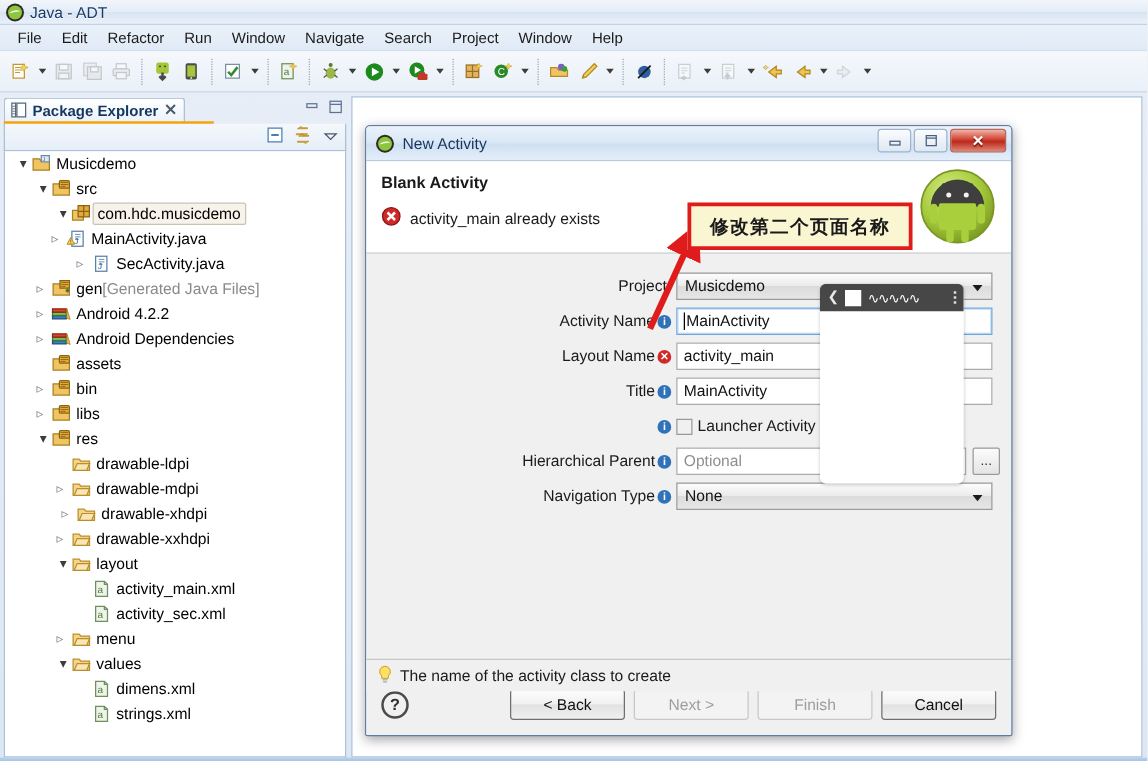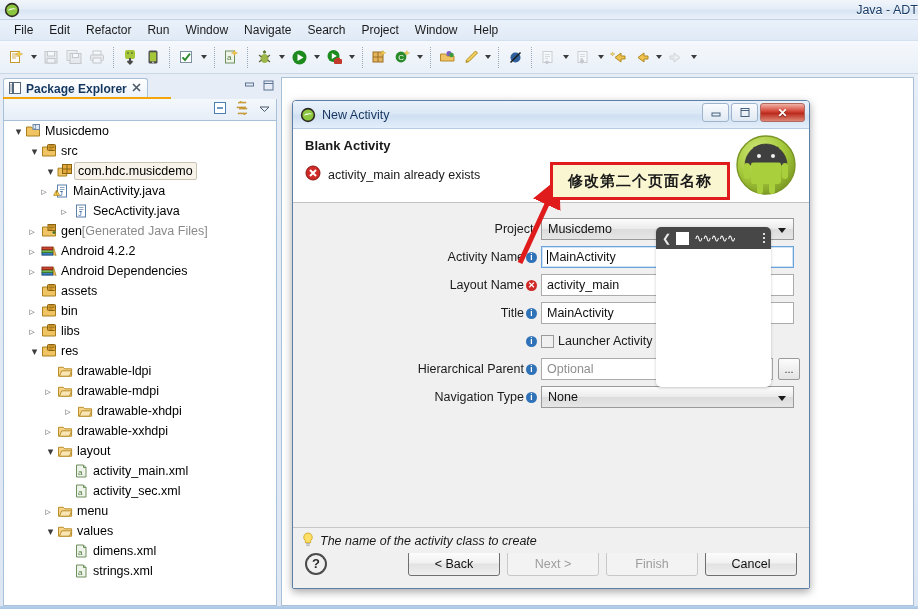--- a/index.html
+++ b/index.html
@@ -19,21 +19,20 @@
     overflow: hidden;
   }
 
   
   .titlebar {
     height: 20px;
     display: flex; align-items: center;
     padding-left: 4px;
     background: linear-gradient(to bottom, #f2f6fb 0%, #e3ecf7 48%, #d8e4f2 52%, #e9f1fa 100%);
     border-bottom: 1px solid #c2d2e4;
-    justify-content: space-between;
   }
   .titlebar .tb-icon { width: 16px; height: 16px; margin-right: 4px; flex: 0 0 auto; }
   .titlebar .tb-text {
     font-size: 12.5px; color: #173b66; font-weight: normal;
     text-shadow: 0 1px 0 #fff;
   }
 
   
   .menubar {
     height: 21px;
@@ -317,21 +316,20 @@
   .pb-dots i { width: 2px; height: 2px; background: #ddd; display: block; }
 
   .hintbar {
     position: absolute; left: 0; right: 0; top: 324px;
     height: 26px;
     border-top: 1px solid #c7c7c7;
     display: flex; align-items: center;
     padding-left: 8px; gap: 5px;
     font-size: 12.5px; color: #1a1a1a;
     background: #f0f0f0;
-    font-style: italic;
   }
   .dlg-footer {
     flex: 0 0 50px;
     border-top: 1px solid #c7c7c7;
     background: #f0f0f0;
     display: flex; align-items: center;
     padding: 0 12px;
     gap: 7px;
   }
   .help-btn {
@@ -753,21 +751,21 @@
           <span class="tr-label">drawable-ldpi</span>
         </div>
         <div class="tree-row" style="padding-left:40px">
           <span class="twisty tw-closed"></span>
           <span class="tr-icon"><svg width="16" height="16" viewBox="0 0 16 16">
               <path d="M1.5 13.2V4.3h4.8l1.3 1.5h7V13.2z" fill="#f7d488" stroke="#b98f2c"></path>
               <path d="M2.4 13.2l2.3-5.4h10l-2.3 5.4z" fill="#fae6b5" stroke="#b98f2c"></path>
             </svg></span>
           <span class="tr-label">drawable-mdpi</span>
         </div>
-        <div class="tree-row" style="padding-left:60px">
+        <div class="tree-row" style="padding-left:44px">
           <span class="twisty tw-closed"></span>
           <span class="tr-icon"><svg width="16" height="16" viewBox="0 0 16 16">
               <path d="M1.5 13.2V4.3h4.8l1.3 1.5h7V13.2z" fill="#f7d488" stroke="#b98f2c"></path>
               <path d="M2.4 13.2l2.3-5.4h10l-2.3 5.4z" fill="#fae6b5" stroke="#b98f2c"></path>
             </svg></span>
           <span class="tr-label">drawable-xhdpi</span>
         </div>
         <div class="tree-row" style="padding-left:40px">
           <span class="twisty tw-closed"></span>
           <span class="tr-icon"><svg width="16" height="16" viewBox="0 0 16 16">

